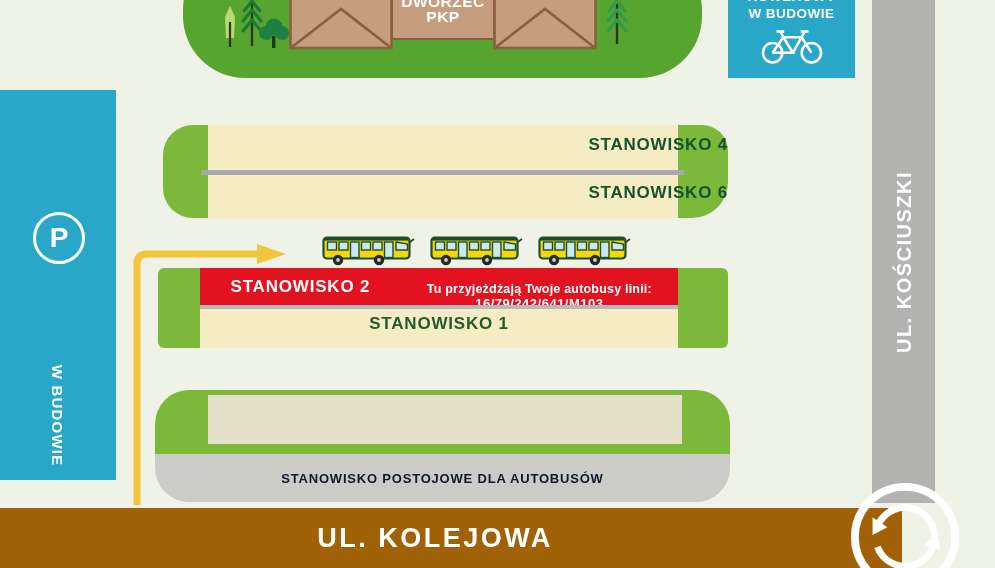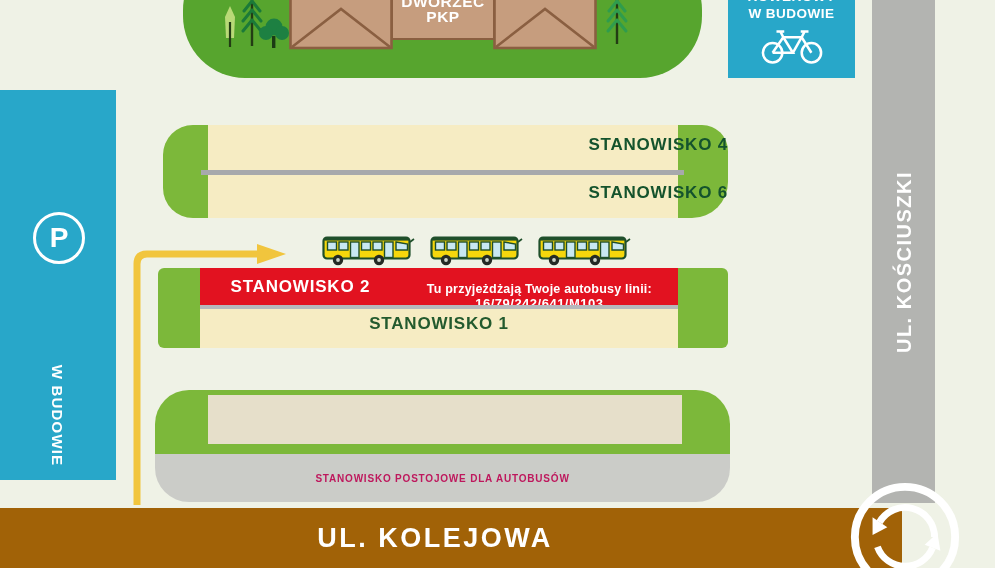--- a/index.html
+++ b/index.html
@@ -56,21 +56,21 @@
   .row-b .beige{position:absolute;left:42px;right:50px;top:41px;bottom:0;background:#f6ecc3;}
   .row-b .s1{position:absolute;left:42px;right:50px;top:46px;text-align:center;color:#235a2e;
     font-weight:bold;font-size:17px;letter-spacing:.8px;}
 
   
   .depot{position:absolute;left:155px;top:390px;width:575px;height:112px;border-radius:34px;overflow:hidden;}
   .depot .green{position:absolute;left:0;right:0;top:0;height:64px;background:#7cb83a;}
   .depot .inner{position:absolute;left:53px;right:48px;top:5px;height:49px;background:#e6dfca;}
   .depot .gray{position:absolute;left:0;right:0;top:64px;bottom:0;background:#cbccc8;}
   .depot .lbl{position:absolute;left:0;right:0;top:64px;bottom:0;display:flex;align-items:center;
-    justify-content:center;color:#be185d;font-weight:bold;font-size:10px;letter-spacing:.8px;}
+    justify-content:center;color:#0f172a;font-weight:bold;font-size:13px;letter-spacing:.8px;}
 
   .abs{position:absolute;}
 </style>
 </head>
 <body>
 
 <div id="page">
 
   <div class="station-pill"></div>
 

